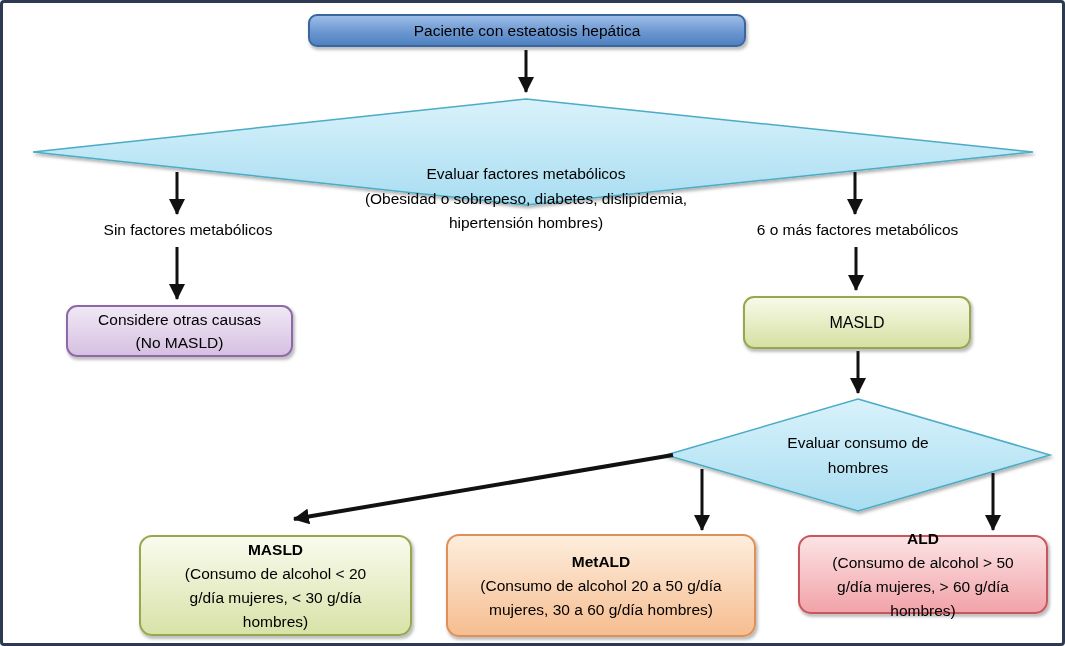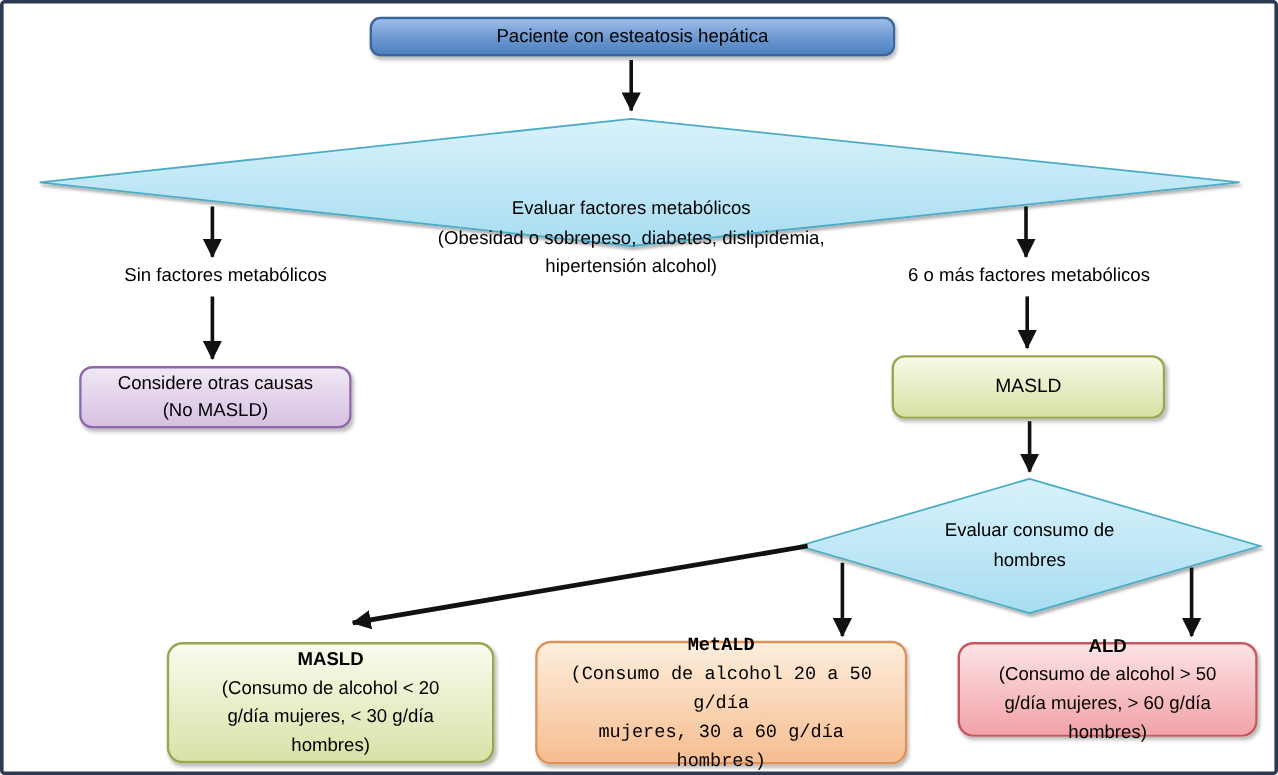--- a/index.html
+++ b/index.html
@@ -61,21 +61,20 @@
   .outcome .title{font-weight:bold;}
   .outcome-masld{
     left:136px;top:532px;width:273px;height:101px;
     border:2px solid #94a84e;
     background:linear-gradient(180deg,#f9fbee 0%,#d8e2a8 100%);
   }
   .outcome-metald{
     left:443px;top:531px;width:310px;height:103px;
     border:2px solid #dd9058;
     background:linear-gradient(180deg,#fdeedd 0%,#f6bd90 100%);
-    font-family:Liberation Mono, monospace;
   }
   .outcome-ald{
     left:795px;top:532px;width:250px;height:79px;
     border:2px solid #c9565e;
     background:linear-gradient(180deg,#fce3e4 0%,#f1a3a9 100%);
   }
   .line{display:block;}
 </style>
 </head>
 <body>
@@ -111,21 +110,21 @@
     <line x1="990" y1="470" x2="990" y2="527" stroke="#111111" stroke-width="3" marker-end="url(#ah)"></line>
   </svg>
 
   <div class="node node-patient">
     <span class="line">Paciente con esteatosis hepática</span>
   </div>
 
   <div class="diamond-text diamond-text-1">
     <span class="line">Evaluar factores metabólicos</span>
     <span class="line">(Obesidad o sobrepeso, diabetes, dislipidemia,</span>
-    <span class="line">hipertensión alcohol)</span>
+    <span class="line">hipertensión hombres)</span>
   </div>
 
   <div class="edge-label edge-label-left">Sin factores metabólicos</div>
   <div class="edge-label edge-label-right">6 o más factores metabólicos</div>
 
   <div class="node node-other-causes">
     <span class="line">Considere otras causas</span>
     <span class="line">(No MASLD)</span>
   </div>
 

